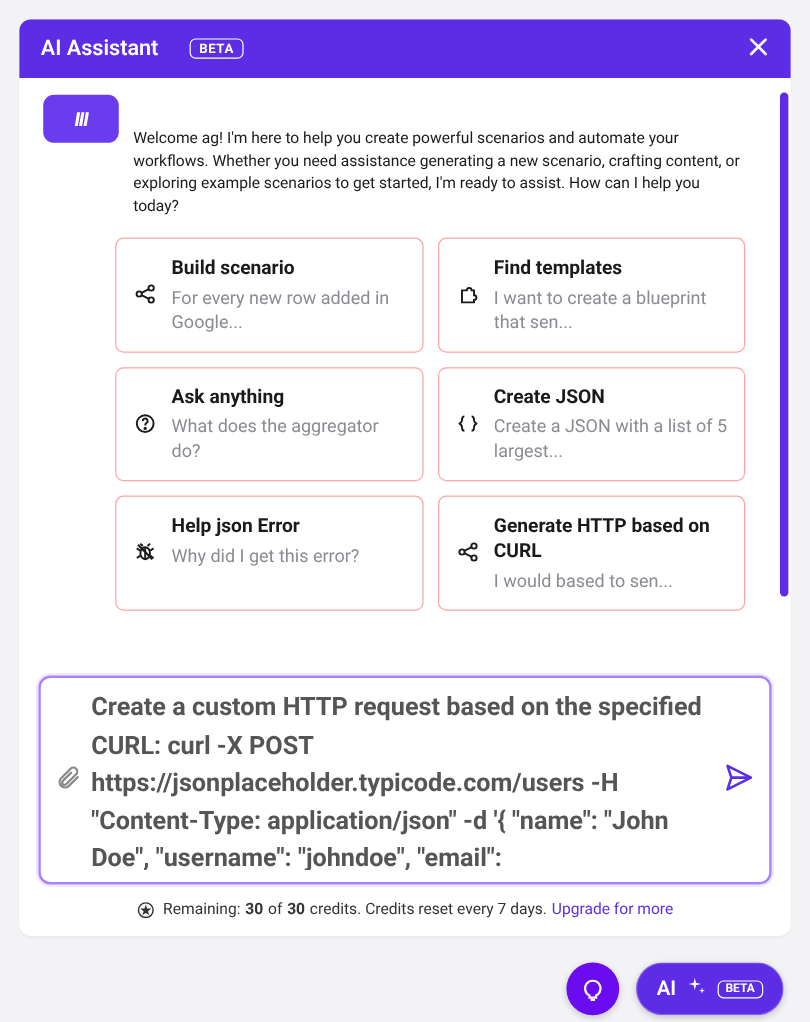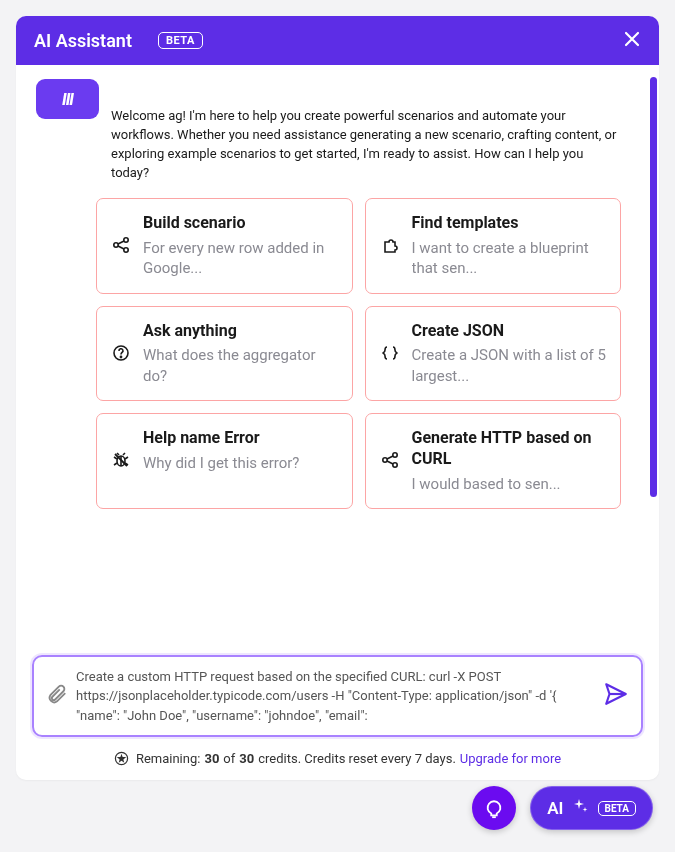--- a/index.html
+++ b/index.html
@@ -144,29 +144,30 @@
       padding: 10px 12px;
       box-shadow: 0 0 0 2px rgba(169,130,255,0.2);
     }
     .attach-icon {
       color: #888;
       cursor: pointer;
       flex-shrink: 0;
     }
     .composer-text {
       flex: 1;
-      font-size: 13px;
+      font-size: 21px;
       color: #555;
       line-height: 1.5;
       border: none;
       outline: none;
       resize: none;
       font-family: inherit;
       max-height: 150px;
       overflow: hidden;
+      font-weight: bold;
     }
     .send-btn {
       color: #5d2de6;
       cursor: pointer;
       flex-shrink: 0;
     }
     .footer-credits {
       text-align: right;
       font-size: 13px;
       color: #333;
@@ -180,21 +181,21 @@
       display: inline-flex;
       width: 15px;
       height: 15px;
       margin-right: 3px;
     }
     .footer-credits strong { font-weight: 700; }
     .footer-credits a { color: #5d2de6; text-decoration: none; }
     .bottom-actions {
       position: absolute;
       right: 22px;
-      bottom: 22px;
+      bottom: 6px;
       display: flex;
       gap: 14px;
       align-items: center;
     }
     .help-fab {
       width: 44px;
       height: 44px;
       border-radius: 50%;
       background: #6b0bf0;
       display: flex;
@@ -306,21 +307,21 @@
 
       <div class="card">
         <div class="card-icon">
           <svg width="18" height="18" viewBox="0 0 18 18" fill="none" stroke="#1a1a1a" stroke-width="1.6">
               <ellipse cx="9" cy="10" rx="4" ry="5"></ellipse>
               <path d="M9 5 V15 M5 8 L2 6 M13 8 L16 6 M5 12 L2 14 M13 12 L16 14 M7 4 L5 2 M11 4 L13 2"></path>
               <path d="M3 3 L15 15" stroke-width="1.8"></path>
             </svg>
         </div>
         <div class="card-content">
-          <div class="card-title">Help name Error</div>
+          <div class="card-title">Help json Error</div>
           <div class="card-sub">Why did I get this error?</div>
         </div>
       </div>
 
       <div class="card">
         <div class="card-icon">
           <svg width="18" height="18" viewBox="0 0 18 18" fill="none" stroke="#1a1a1a" stroke-width="1.6">
               <circle cx="4" cy="9" r="2.2"></circle>
               <circle cx="14" cy="4" r="2.2"></circle>
               <circle cx="14" cy="14" r="2.2"></circle>

